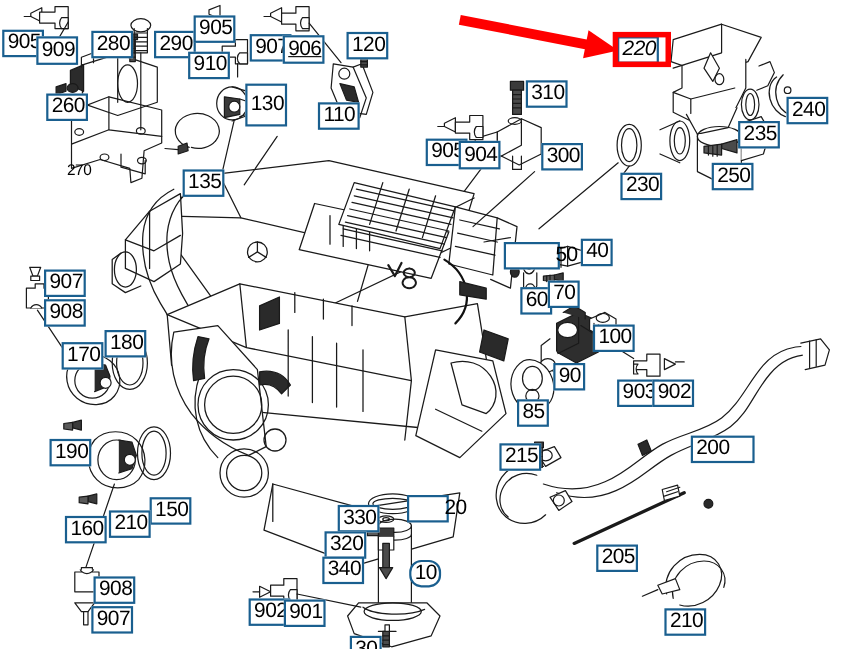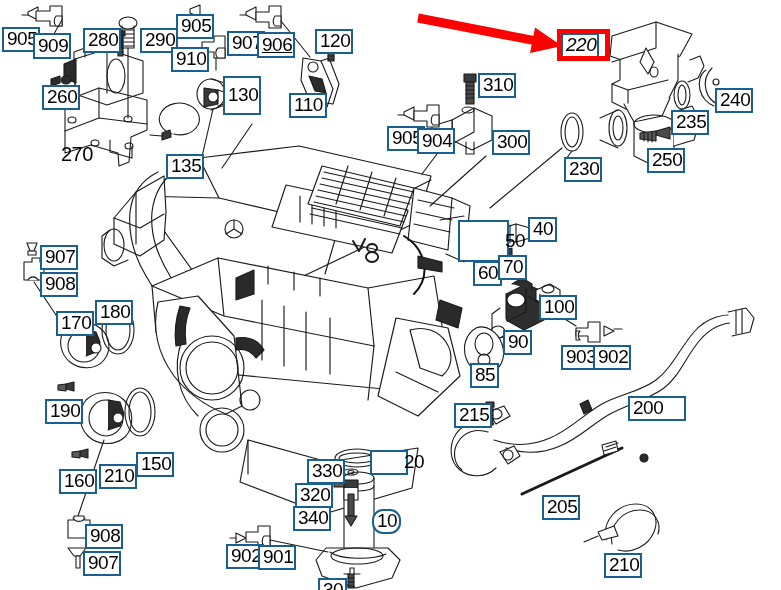--- a/index.html
+++ b/index.html
@@ -32,21 +32,21 @@
     display:flex;
     align-items:center;
     justify-content:flex-start;
     padding:0 2px 2px 3px;
     white-space:nowrap;
     font-family:"Liberation Sans", sans-serif;
   }
   .callout.plain{
     border:none;
     background:transparent;
-    font-size:20px;
+    font-size:14px;
   }
   .highlight-box{
     position:absolute;
     box-sizing:border-box;
     border:5px solid #ff0000;
     background:transparent;
     pointer-events:none;
   }
   .arrow-layer{
     position:absolute;
@@ -499,21 +499,21 @@
       <div class="callout" style="left: 40px; top: 245px; width: 38px; height: 25px; border-color: rgb(26, 95, 143);">907</div>
       <div class="callout" style="left: 40px; top: 272px; width: 38px; height: 25px; border-color: rgb(26, 95, 143);">908</div>
       <div class="callout" style="left: 95px; top: 300px; width: 38px; height: 25px; border-color: rgb(26, 95, 143);">180</div>
       <div class="callout" style="left: 56px; top: 311px; width: 38px; height: 25px; border-color: rgb(26, 95, 143);">170</div>
       <div class="callout" style="left: 45px; top: 399px; width: 38px; height: 25px; border-color: rgb(26, 95, 143);">190</div>
       <div class="callout" style="left: 136px; top: 452px; width: 38px; height: 25px; border-color: rgb(26, 95, 143);">150</div>
       <div class="callout" style="left: 99px; top: 464px; width: 38px; height: 25px; border-color: rgb(26, 95, 143);">210</div>
       <div class="callout" style="left: 59px; top: 469px; width: 38px; height: 25px; border-color: rgb(26, 95, 143);">160</div>
       <div class="callout" style="left: 85px; top: 524px; width: 38px; height: 25px; border-color: rgb(26, 95, 143);">908</div>
       <div class="callout" style="left: 83px; top: 551px; width: 38px; height: 25px; border-color: rgb(26, 95, 143);">907</div>
-      <div class="callout" style="left: 458px; top: 220px; width: 29px; height: 42px; border-color: rgb(26, 95, 143); padding-left: 45px;">50</div>
+      <div class="callout" style="left: 458px; top: 220px; width: 29px; height: 25px; border-color: rgb(26, 95, 143); padding-left: 45px;">50</div>
       <div class="callout" style="left: 528px; top: 217px; width: 29px; height: 25px; border-color: rgb(26, 95, 143);">40</div>
       <div class="callout" style="left: 473px; top: 261px; width: 29px; height: 25px; border-color: rgb(26, 95, 143);">60</div>
       <div class="callout" style="left: 498px; top: 255px; width: 29px; height: 25px; border-color: rgb(26, 95, 143);">70</div>
       <div class="callout" style="left: 539px; top: 295px; width: 38px; height: 25px; border-color: rgb(26, 95, 143);">100</div>
       <div class="callout" style="left: 503px; top: 330px; width: 29px; height: 25px; border-color: rgb(26, 95, 143);">90</div>
       <div class="callout" style="left: 561px; top: 345px; width: 38px; height: 25px; border-color: rgb(26, 95, 143);">903</div>
       <div class="callout" style="left: 593px; top: 345px; width: 38px; height: 25px; border-color: rgb(26, 95, 143);">902</div>
       <div class="callout" style="left: 470px; top: 363px; width: 29px; height: 25px; border-color: rgb(26, 95, 143);">85</div>
       <div class="callout" style="left: 454px; top: 403px; width: 38px; height: 25px; border-color: rgb(26, 95, 143);">215</div>
       <div class="callout" style="left: 628px; top: 396px; width: 58px; height: 25px; border-color: rgb(26, 95, 143);">200</div>

